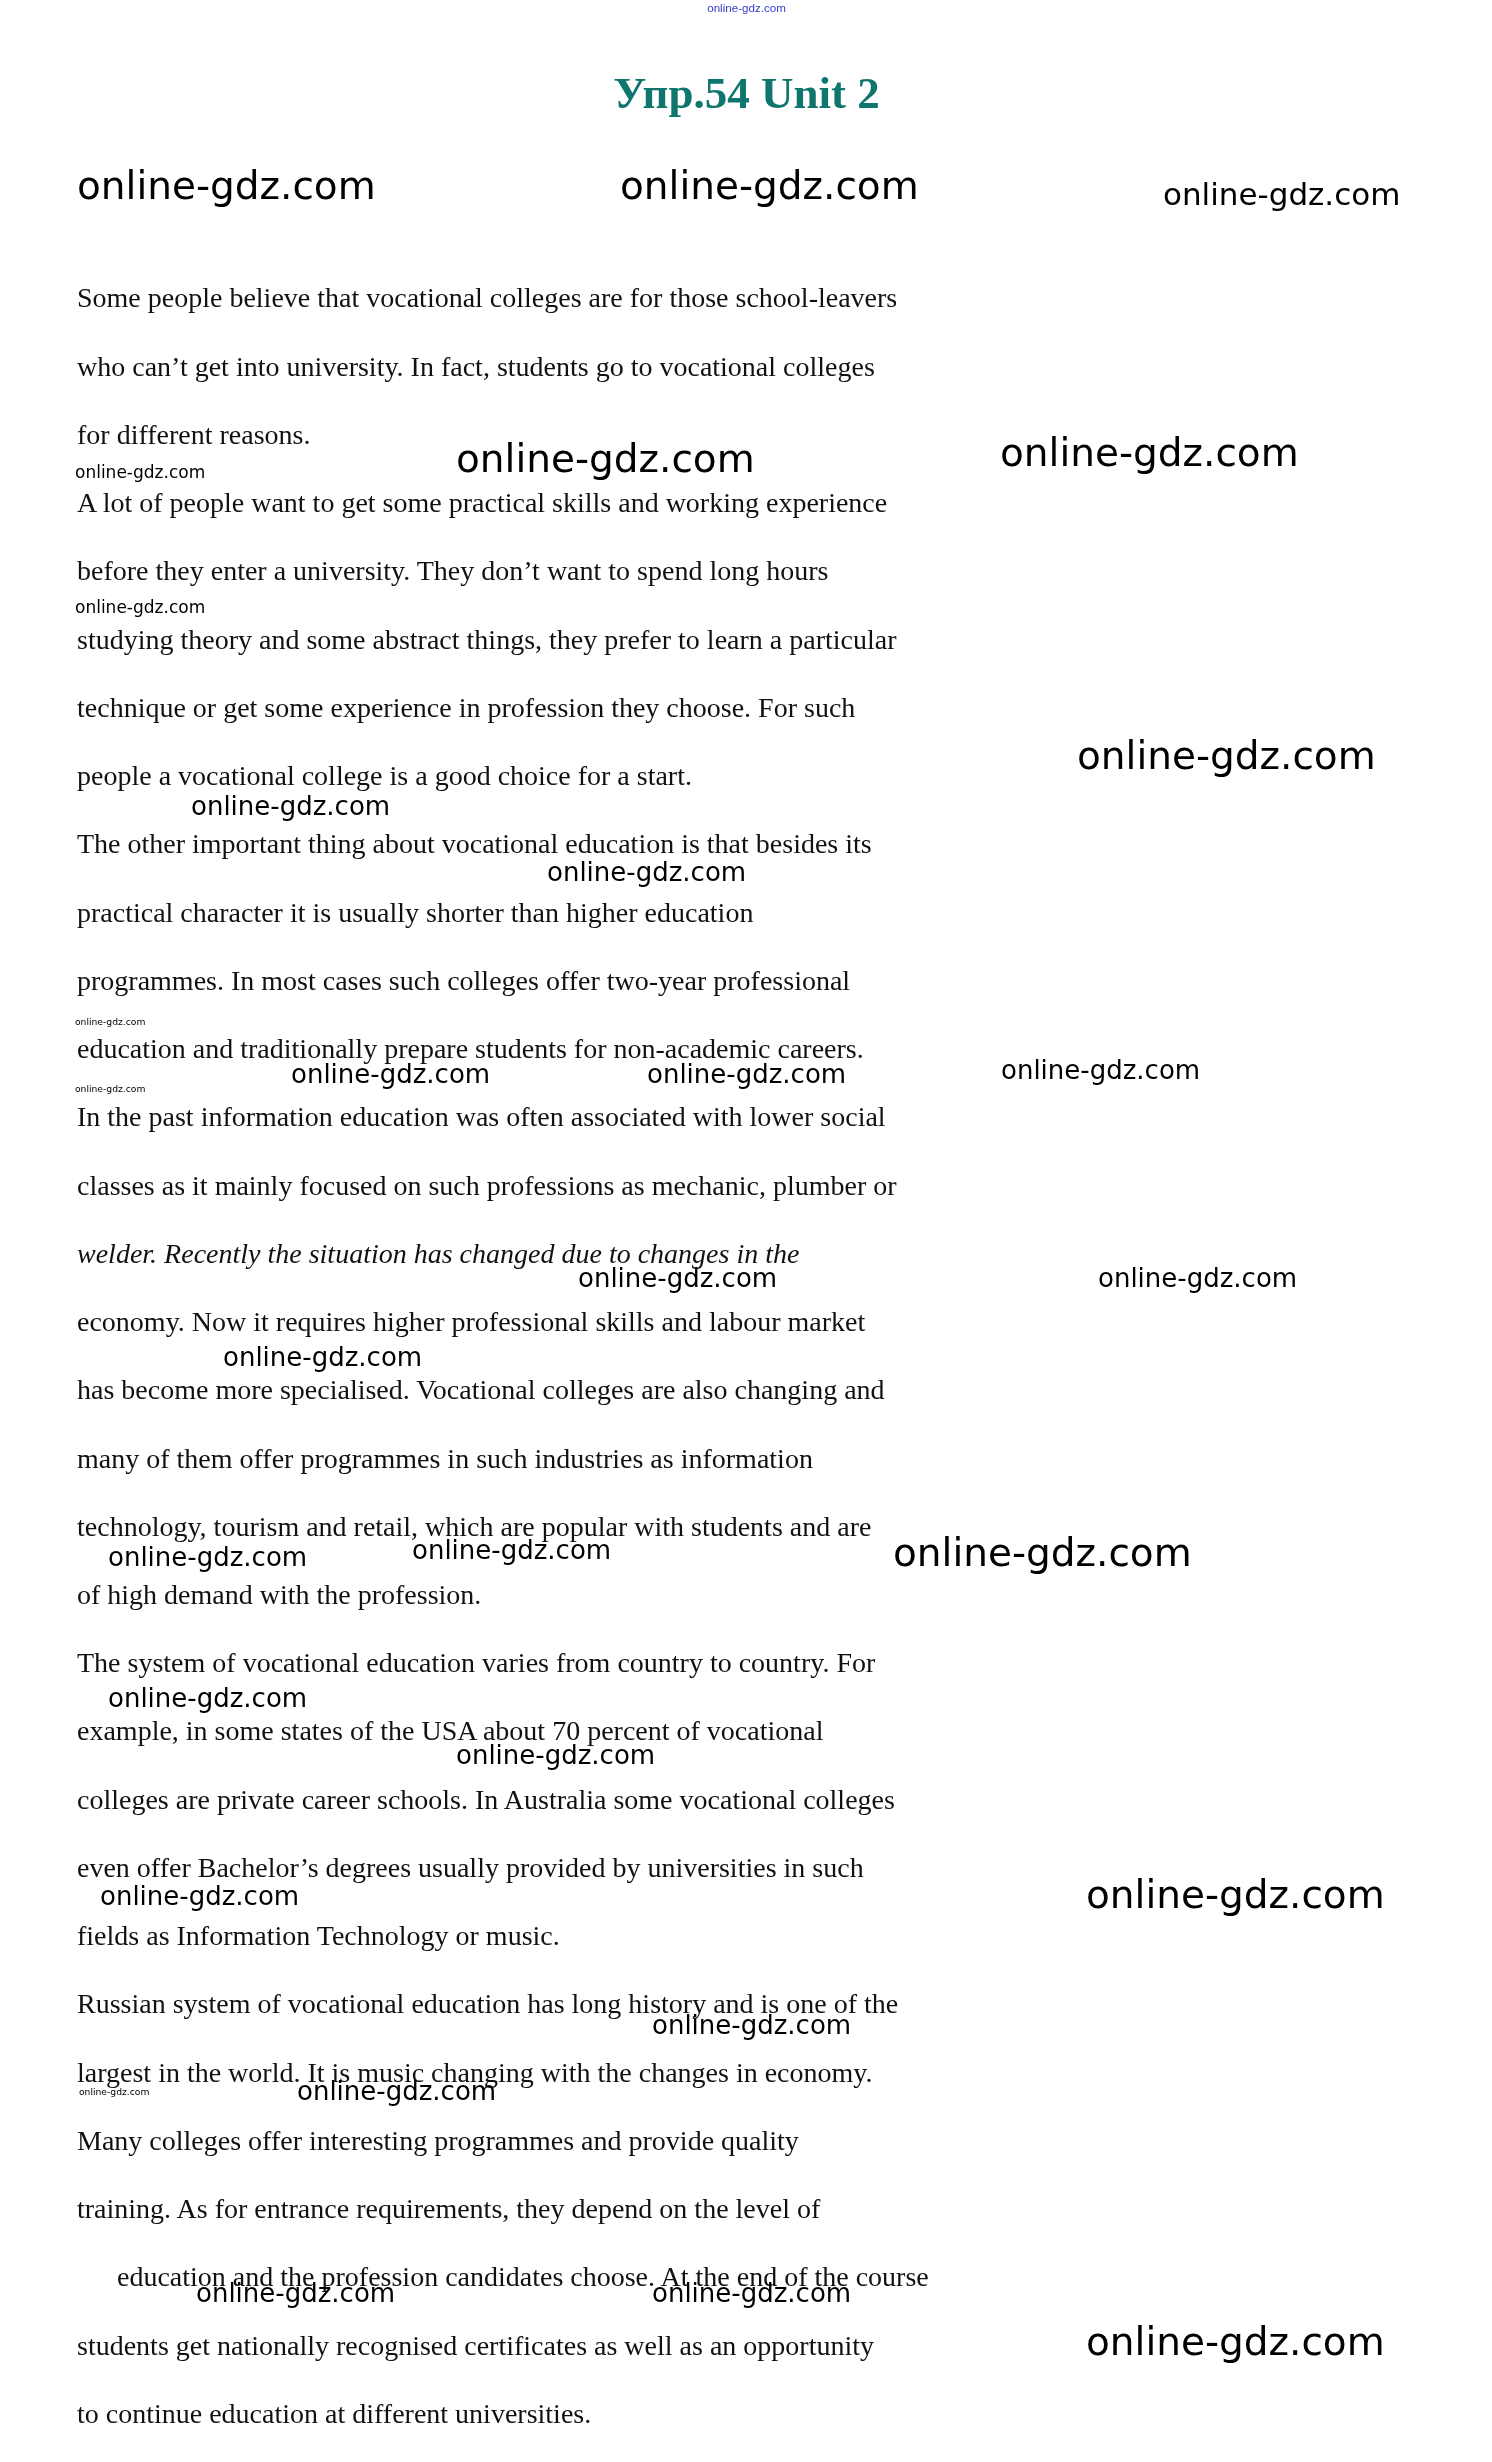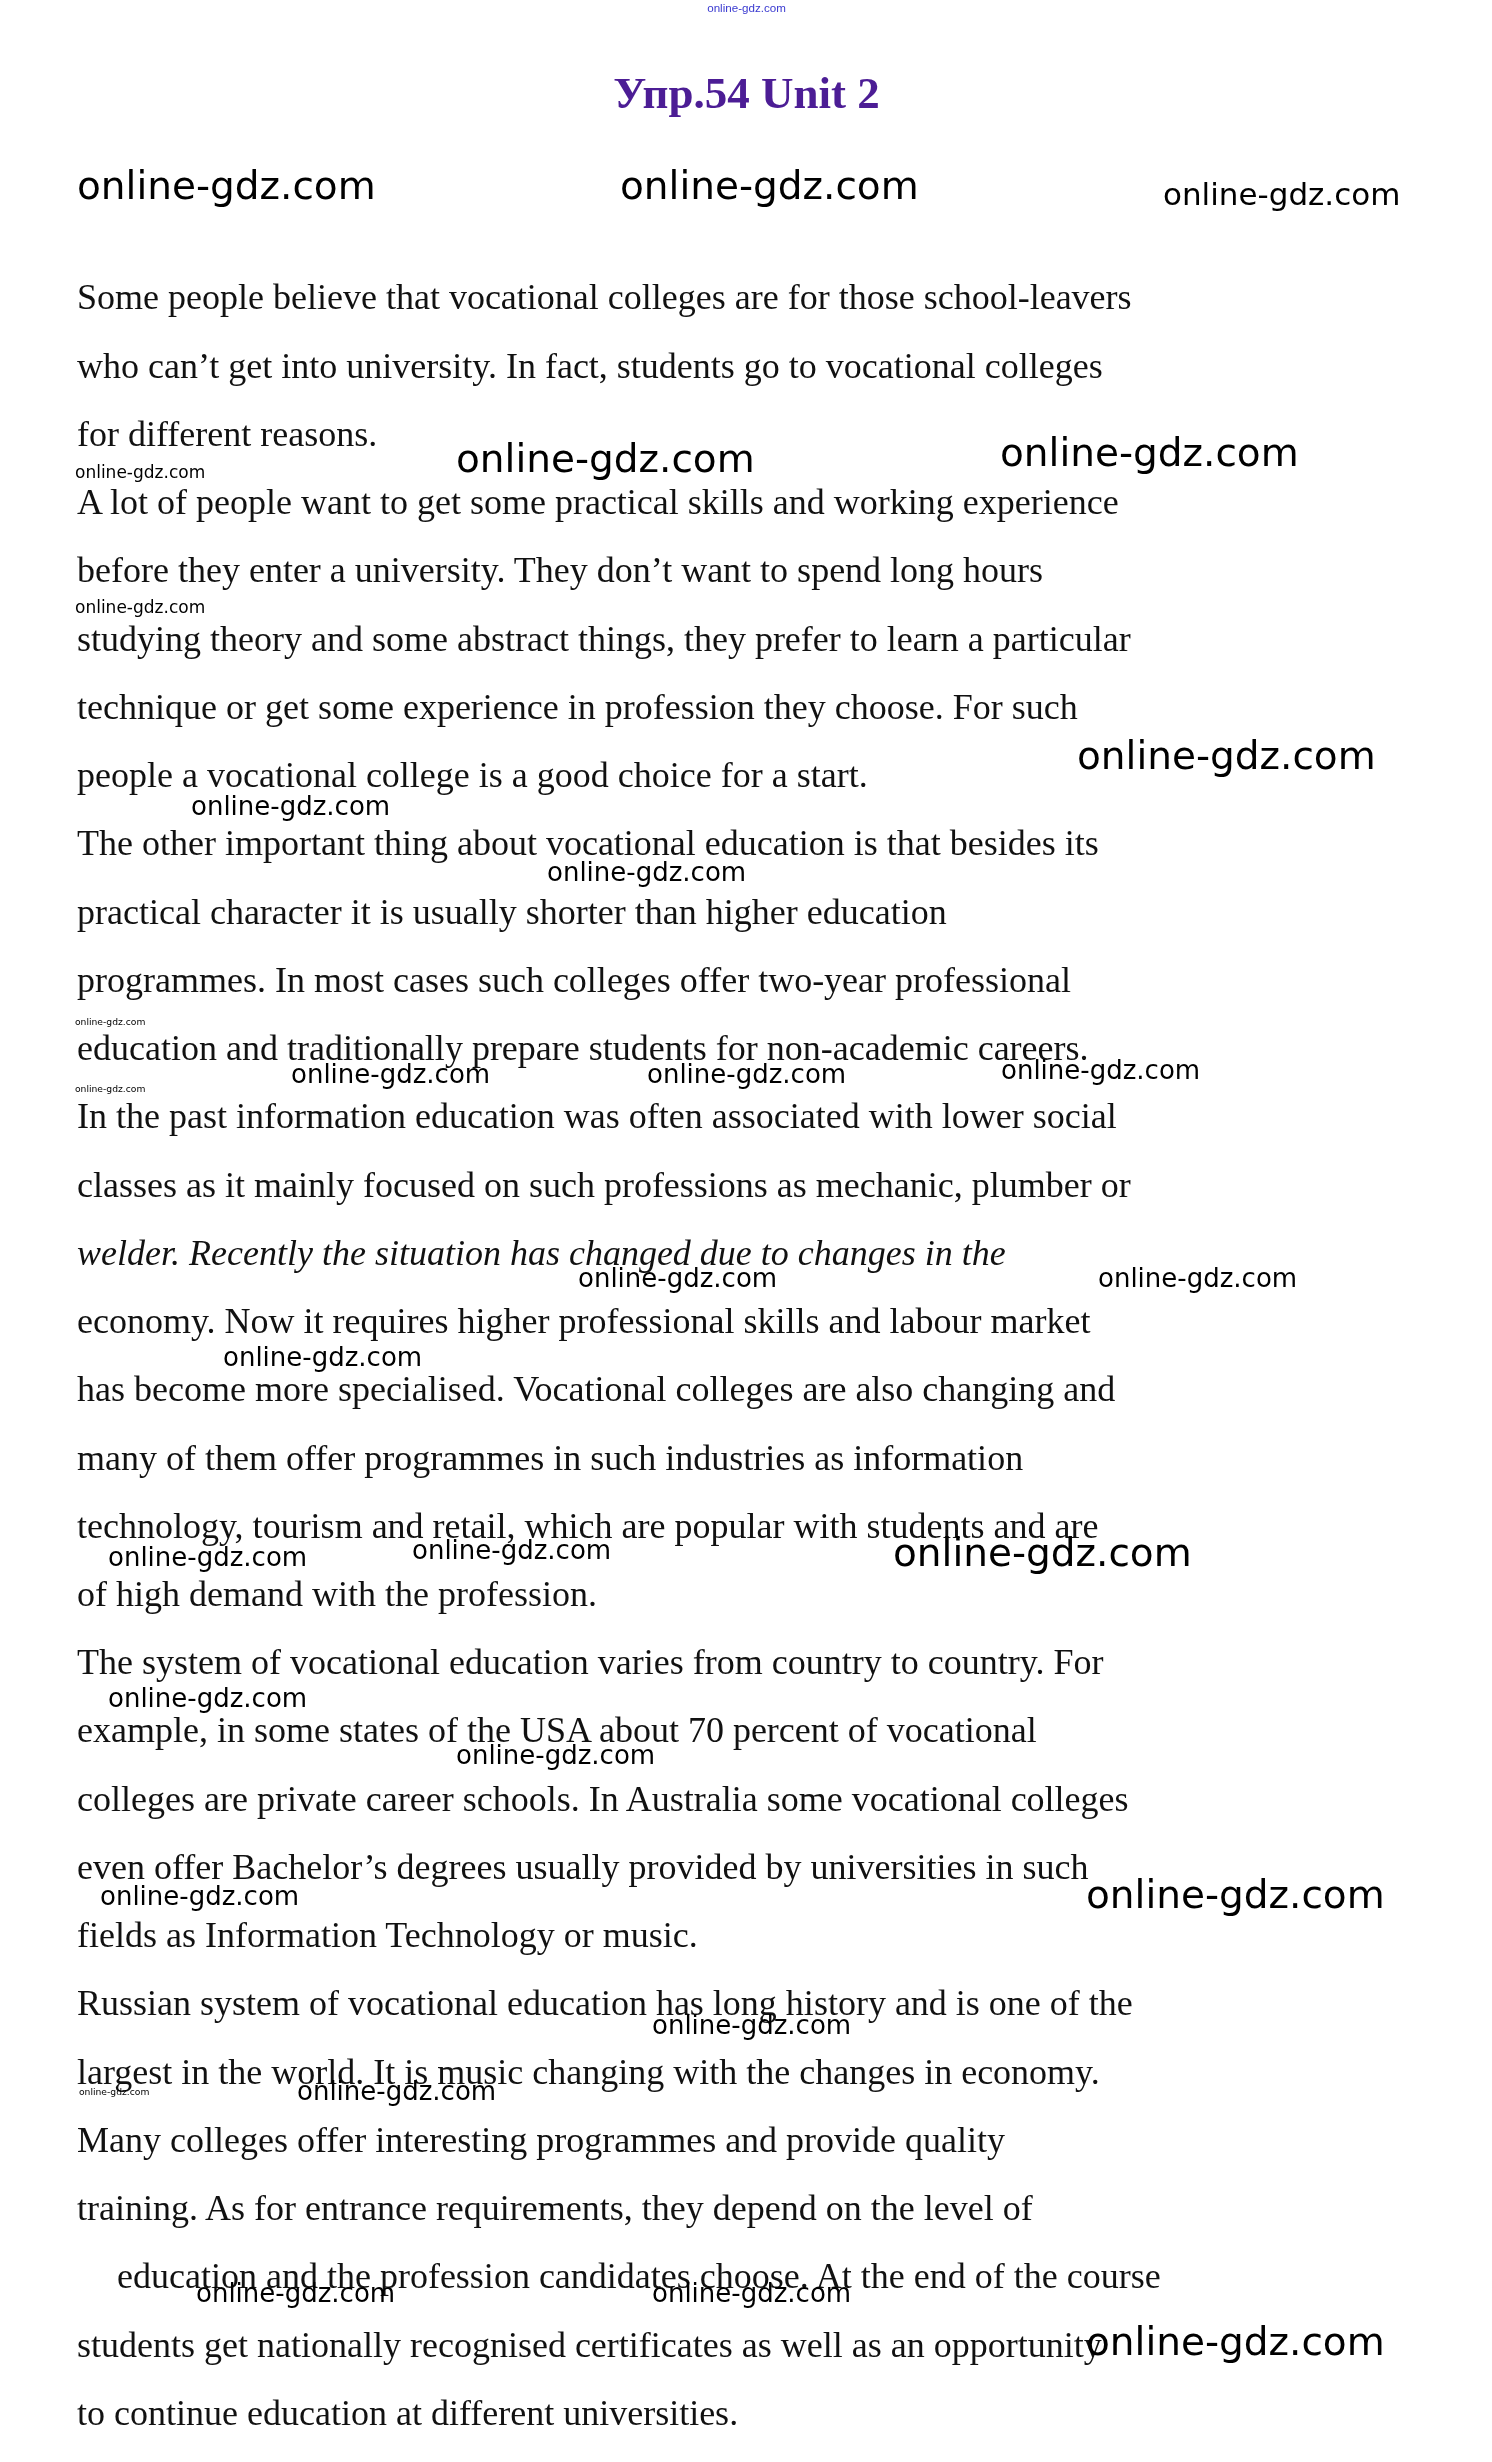--- a/index.html
+++ b/index.html
@@ -1,25 +1,25 @@
 <!DOCTYPE html>
 <html style="font-size:12.3px"><head>
 <meta charset="utf-8">
 <style>
   html, body { margin: 0; padding: 0; background: #ffffff; }
   body { width: 1493px; height: 2462px; position: relative; overflow: hidden; }
   .page { position: absolute; left: 0; top: 0; width: 1493px; height: 2098px; background: #fff; }
   .top-wm { position: absolute; top: 0; left: 0; width: 1493px; text-align: center;
     font-family: "Liberation Sans", sans-serif; font-size: 11.6px; color: #3a3ad0; line-height: 15.4px; }
   .title { position: absolute; top: 66px; left: 0; width: 1493px; text-align: center;
-    font-family: "Liberation Serif", serif; font-weight: bold; font-size: 45px; color: #4c1d95; line-height: 54px; }
+    font-family: "Liberation Serif", serif; font-weight: bold; font-size: 45px; color: #0f766e; line-height: 54px; }
   .heading { position: absolute; left: 77px; top: 206px;
     font-family: "Liberation Serif", serif; font-weight: bold; font-size: 42px; color: #000; line-height: 49px; white-space: nowrap; }
   .line { position: absolute; left: 77px;
-    font-family: "Liberation Serif", serif; font-size: 36px; color: #111; line-height: 49px; white-space: nowrap; }
+    font-family: "Liberation Serif", serif; font-size: 28px; color: #111; line-height: 49px; white-space: nowrap; }
   .wm { position: absolute; font-family: "DejaVu Sans", sans-serif; color: #000; white-space: nowrap; line-height: 1; }
   .wm.xl { font-size: 39px; }
   .wm.l { font-size: 31px; }
   .wm.m { font-size: 26px; }
   .wm.s { font-size: 17px; }
   .wm.xs { font-size: 9.2px; }
 </style>
 </head>
 <body>
 

